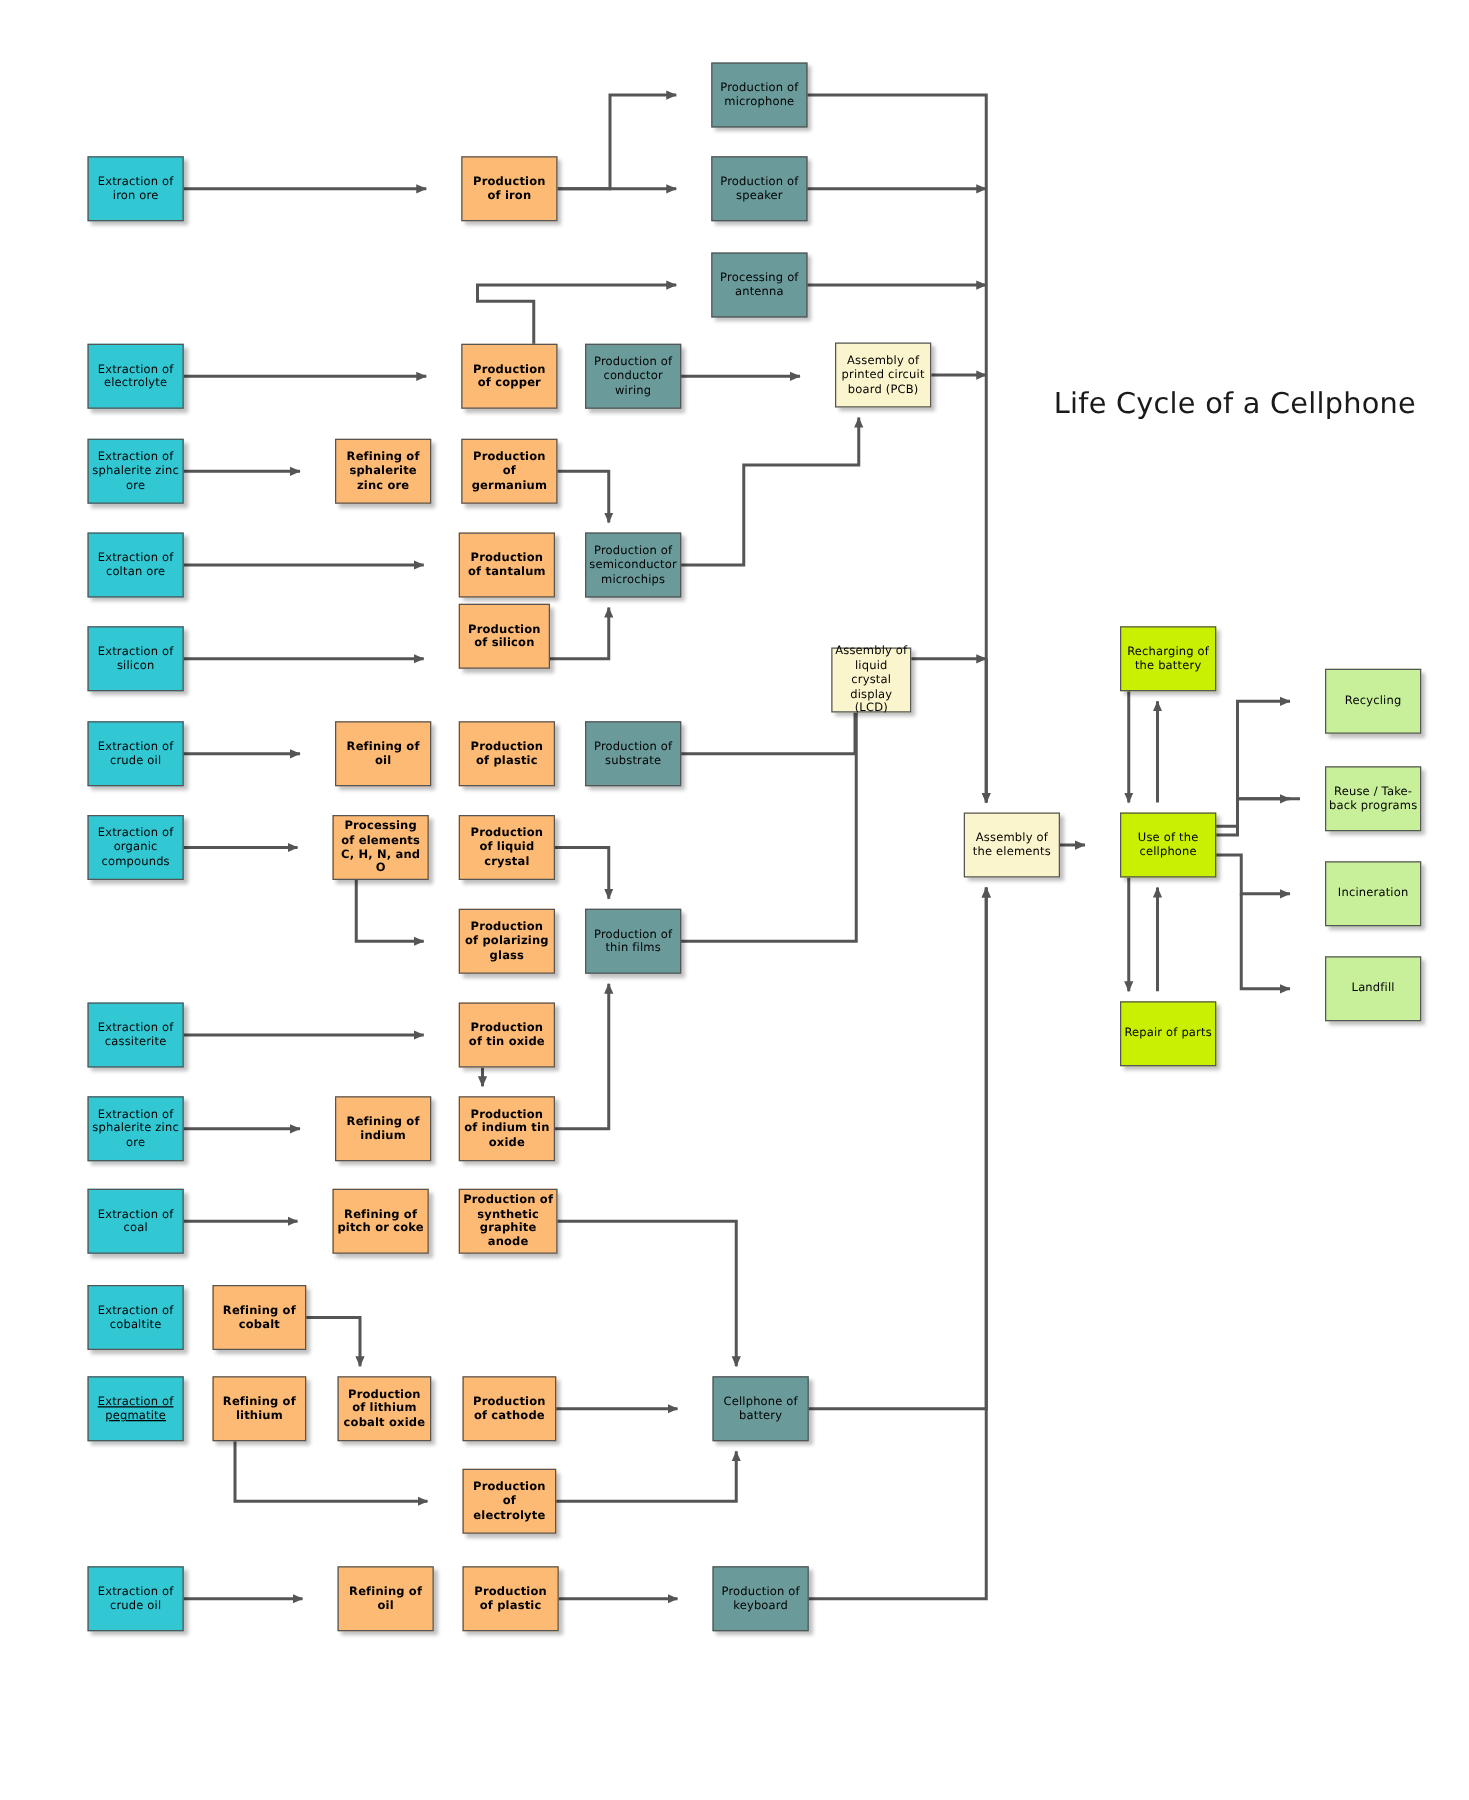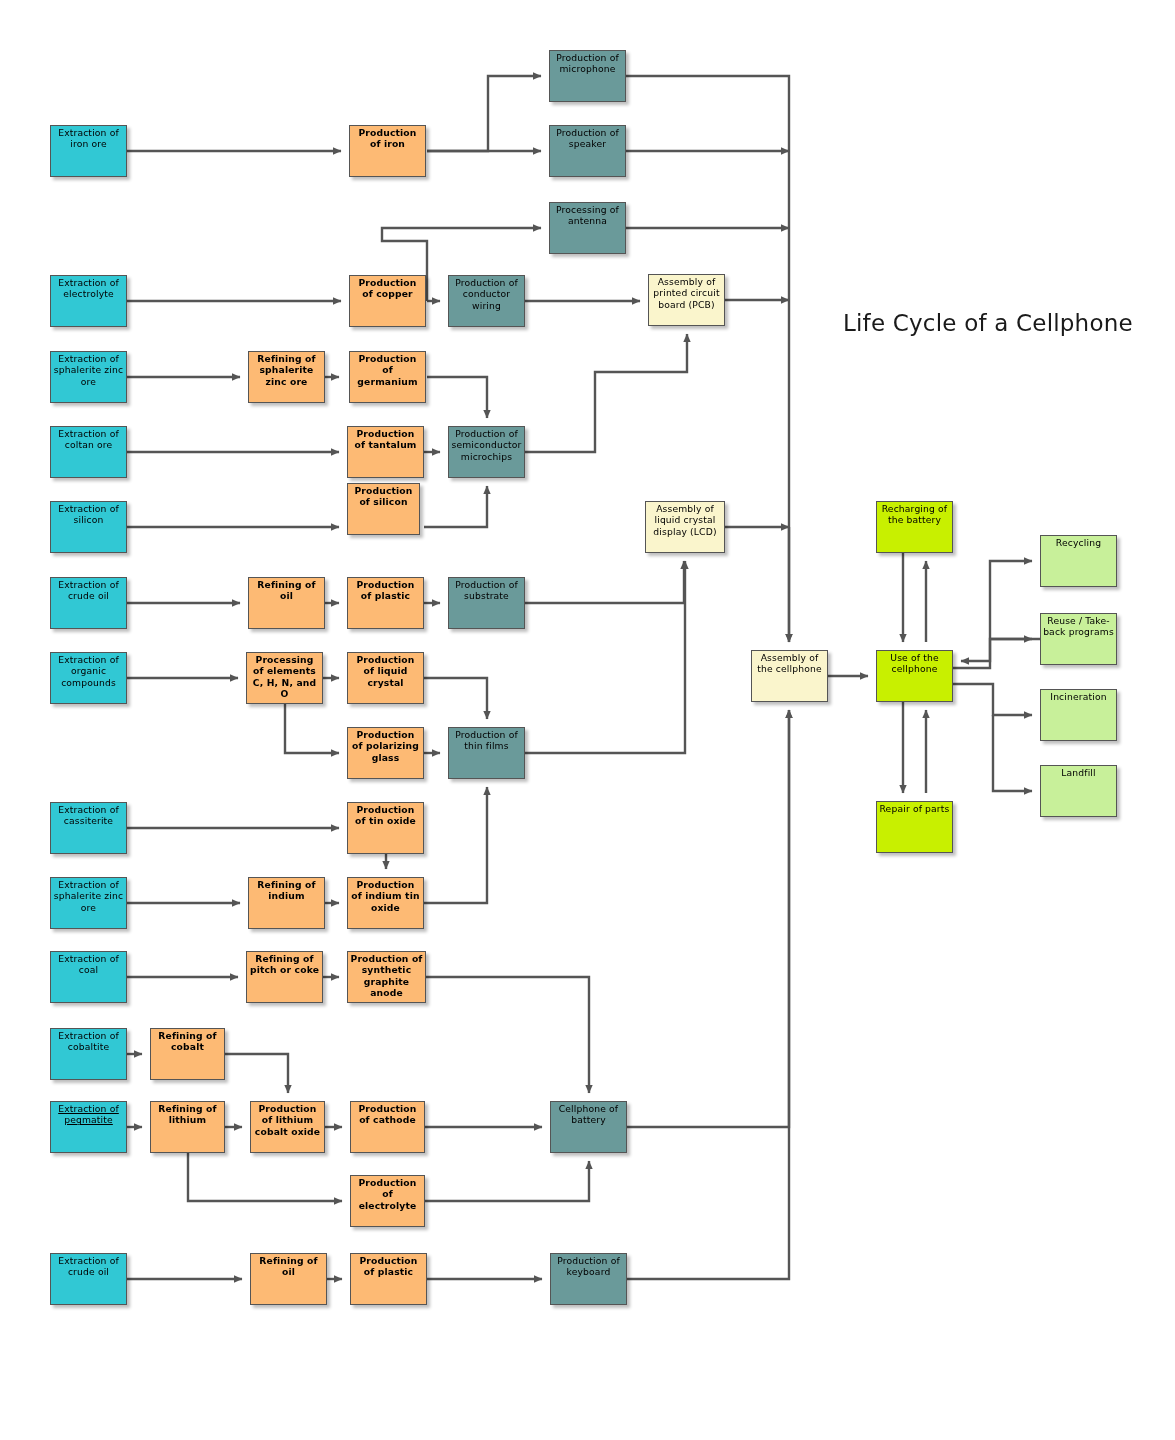--- a/index.html
+++ b/index.html
@@ -9,29 +9,30 @@
     font-family:"DejaVu Sans", sans-serif;
     overflow:hidden;
   }
   #canvas{position:relative;width:1175px;height:1440px;}
   svg#wires{position:absolute;left:0;top:0;width:1175px;height:1440px;}
 
   .node{
     position:absolute;
     box-sizing:border-box;
     border:1px solid #555555;
-    display:flex;justify-content:center;
+    display:flex;align-items:center;justify-content:center;
     text-align:center;
     font-size:9.2px;
     line-height:11.4px;
     color:#000000;
     letter-spacing:0.15px;
     padding:1px 2px;
     box-shadow:3px 3px 3px rgba(0,0,0,0.25);
     z-index:5;
+    margin-left:20px;
   }
   .node span{display:block;}
 
   .c-extraction{background:#31c8d4;}
   .c-process{background:#fdba74;font-weight:bold;}
   .c-component{background:#6a9a9a;}
   .c-assembly{background:#faf5cc;}
   .c-use{background:#c8f000;}
   .c-eol{background:#c8f09a;}
 
@@ -179,21 +180,21 @@
       </div>
       <div class="node c-process" style="left: 248px; top: 577px; width: 77px; height: 52px;">
         <span>Refining of oil</span>
       </div>
       <div class="node c-process" style="left: 347px; top: 577px; width: 77px; height: 52px;">
         <span>Production of plastic</span>
       </div>
       <div class="node c-component" style="left: 448px; top: 577px; width: 77px; height: 52px;">
         <span>Production of substrate</span>
       </div>
-      <div class="node c-assembly" style="left: 645px; top: 501px; width: 80px; height: 52px;">
+      <div class="node c-assembly" style="left: 645px; top: 518px; width: 64px; height: 52px;">
         <span>Assembly of liquid crystal display (LCD)</span>
       </div>
       <div class="node c-extraction" style="left: 50px; top: 652px; width: 77px; height: 52px;">
         <span>Extraction of organic compounds</span>
       </div>
       <div class="node c-process" style="left: 246px; top: 652px; width: 77px; height: 52px;">
         <span>Processing of elements C, H, N, and O</span>
       </div>
       <div class="node c-process" style="left: 347px; top: 652px; width: 77px; height: 52px;">
         <span>Production of liquid crystal</span>
@@ -258,21 +259,21 @@
       <div class="node c-process" style="left: 250px; top: 1253px; width: 77px; height: 52px;">
         <span>Refining of oil</span>
       </div>
       <div class="node c-process" style="left: 350px; top: 1253px; width: 77px; height: 52px;">
         <span>Production of plastic</span>
       </div>
       <div class="node c-component" style="left: 550px; top: 1253px; width: 77px; height: 52px;">
         <span>Production of keyboard</span>
       </div>
       <div class="node c-assembly" style="left: 751px; top: 650px; width: 77px; height: 52px;">
-        <span>Assembly of the cellphone</span>
+        <span>Assembly of the elements</span>
       </div>
       <div class="node c-use" style="left: 876px; top: 650px; width: 77px; height: 52px;">
         <span>Use of the cellphone</span>
       </div>
       <div class="node c-use" style="left: 876px; top: 501px; width: 77px; height: 52px;">
         <span>Recharging of the battery</span>
       </div>
       <div class="node c-use" style="left: 876px; top: 801px; width: 77px; height: 52px;">
         <span>Repair of parts</span>
       </div>

